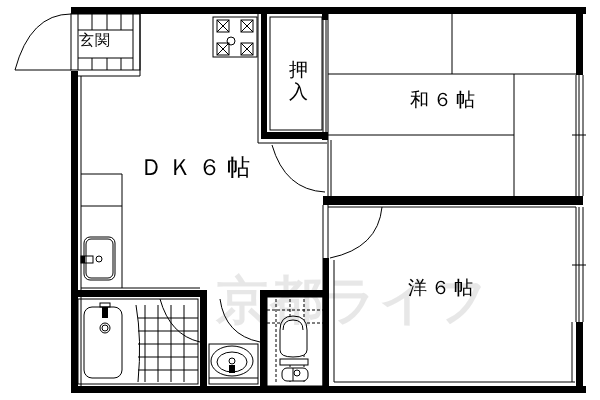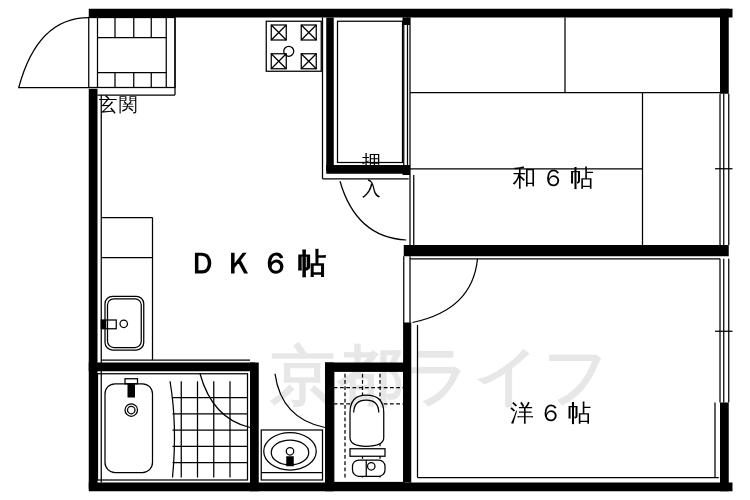--- a/index.html
+++ b/index.html
@@ -1,23 +1,23 @@
 <!DOCTYPE html>
 <html><head>
 <meta charset="utf-8">
 <style>
   html, body { margin:0; padding:0; background:#ffffff; }
   body { width:600px; height:400px; position:relative; overflow:hidden; font-family:"DejaVu Sans", sans-serif; }
   #plan { position:absolute; left:0; top:0; width:600px; height:400px; }
-  .label { position:absolute; color:#000; font-family:"DejaVu Sans", sans-serif; white-space:nowrap; line-height:1;margin-top:44px; }
-  .lbl-dk { left:151px; top:156px; font-size:23px; letter-spacing:6px;font-weight:bold; }
+  .label { position:absolute; color:#000; font-family:"DejaVu Sans", sans-serif; white-space:nowrap; line-height:1; }
+  .lbl-dk { left:140px; top:156px; font-size:23px; letter-spacing:6px; }
   .lbl-wa { left:410px; top:90px; font-size:19px; letter-spacing:4px; }
   .lbl-yo { left:408px; top:278px; font-size:19px; letter-spacing:4px; }
   .lbl-genkan { left:79px; top:33px; font-size:15px; letter-spacing:1px; }
-  .lbl-oshi { left:289px; top:74px; font-size:15px; width:16px; white-space:normal; line-height:22px; text-align:center; }
+  .lbl-oshi { left:289px; top:58px; font-size:19px; width:16px; white-space:normal; line-height:22px; text-align:center; }
   .watermark { position:absolute; left:168px; top:266px; font-size:52px; font-weight:bold; color:#000; opacity:0.09; letter-spacing:2px; font-family:"DejaVu Sans", sans-serif; white-space:nowrap;margin-left:48px; }
 </style>
 </head>
 <body>
 
 <div id="plan">
 <svg width="600" height="400" viewBox="0 0 600 400" xmlns="http://www.w3.org/2000/svg">
   <g fill="none" stroke="#000" stroke-width="1">
 
     <g fill="#000" stroke="none">

